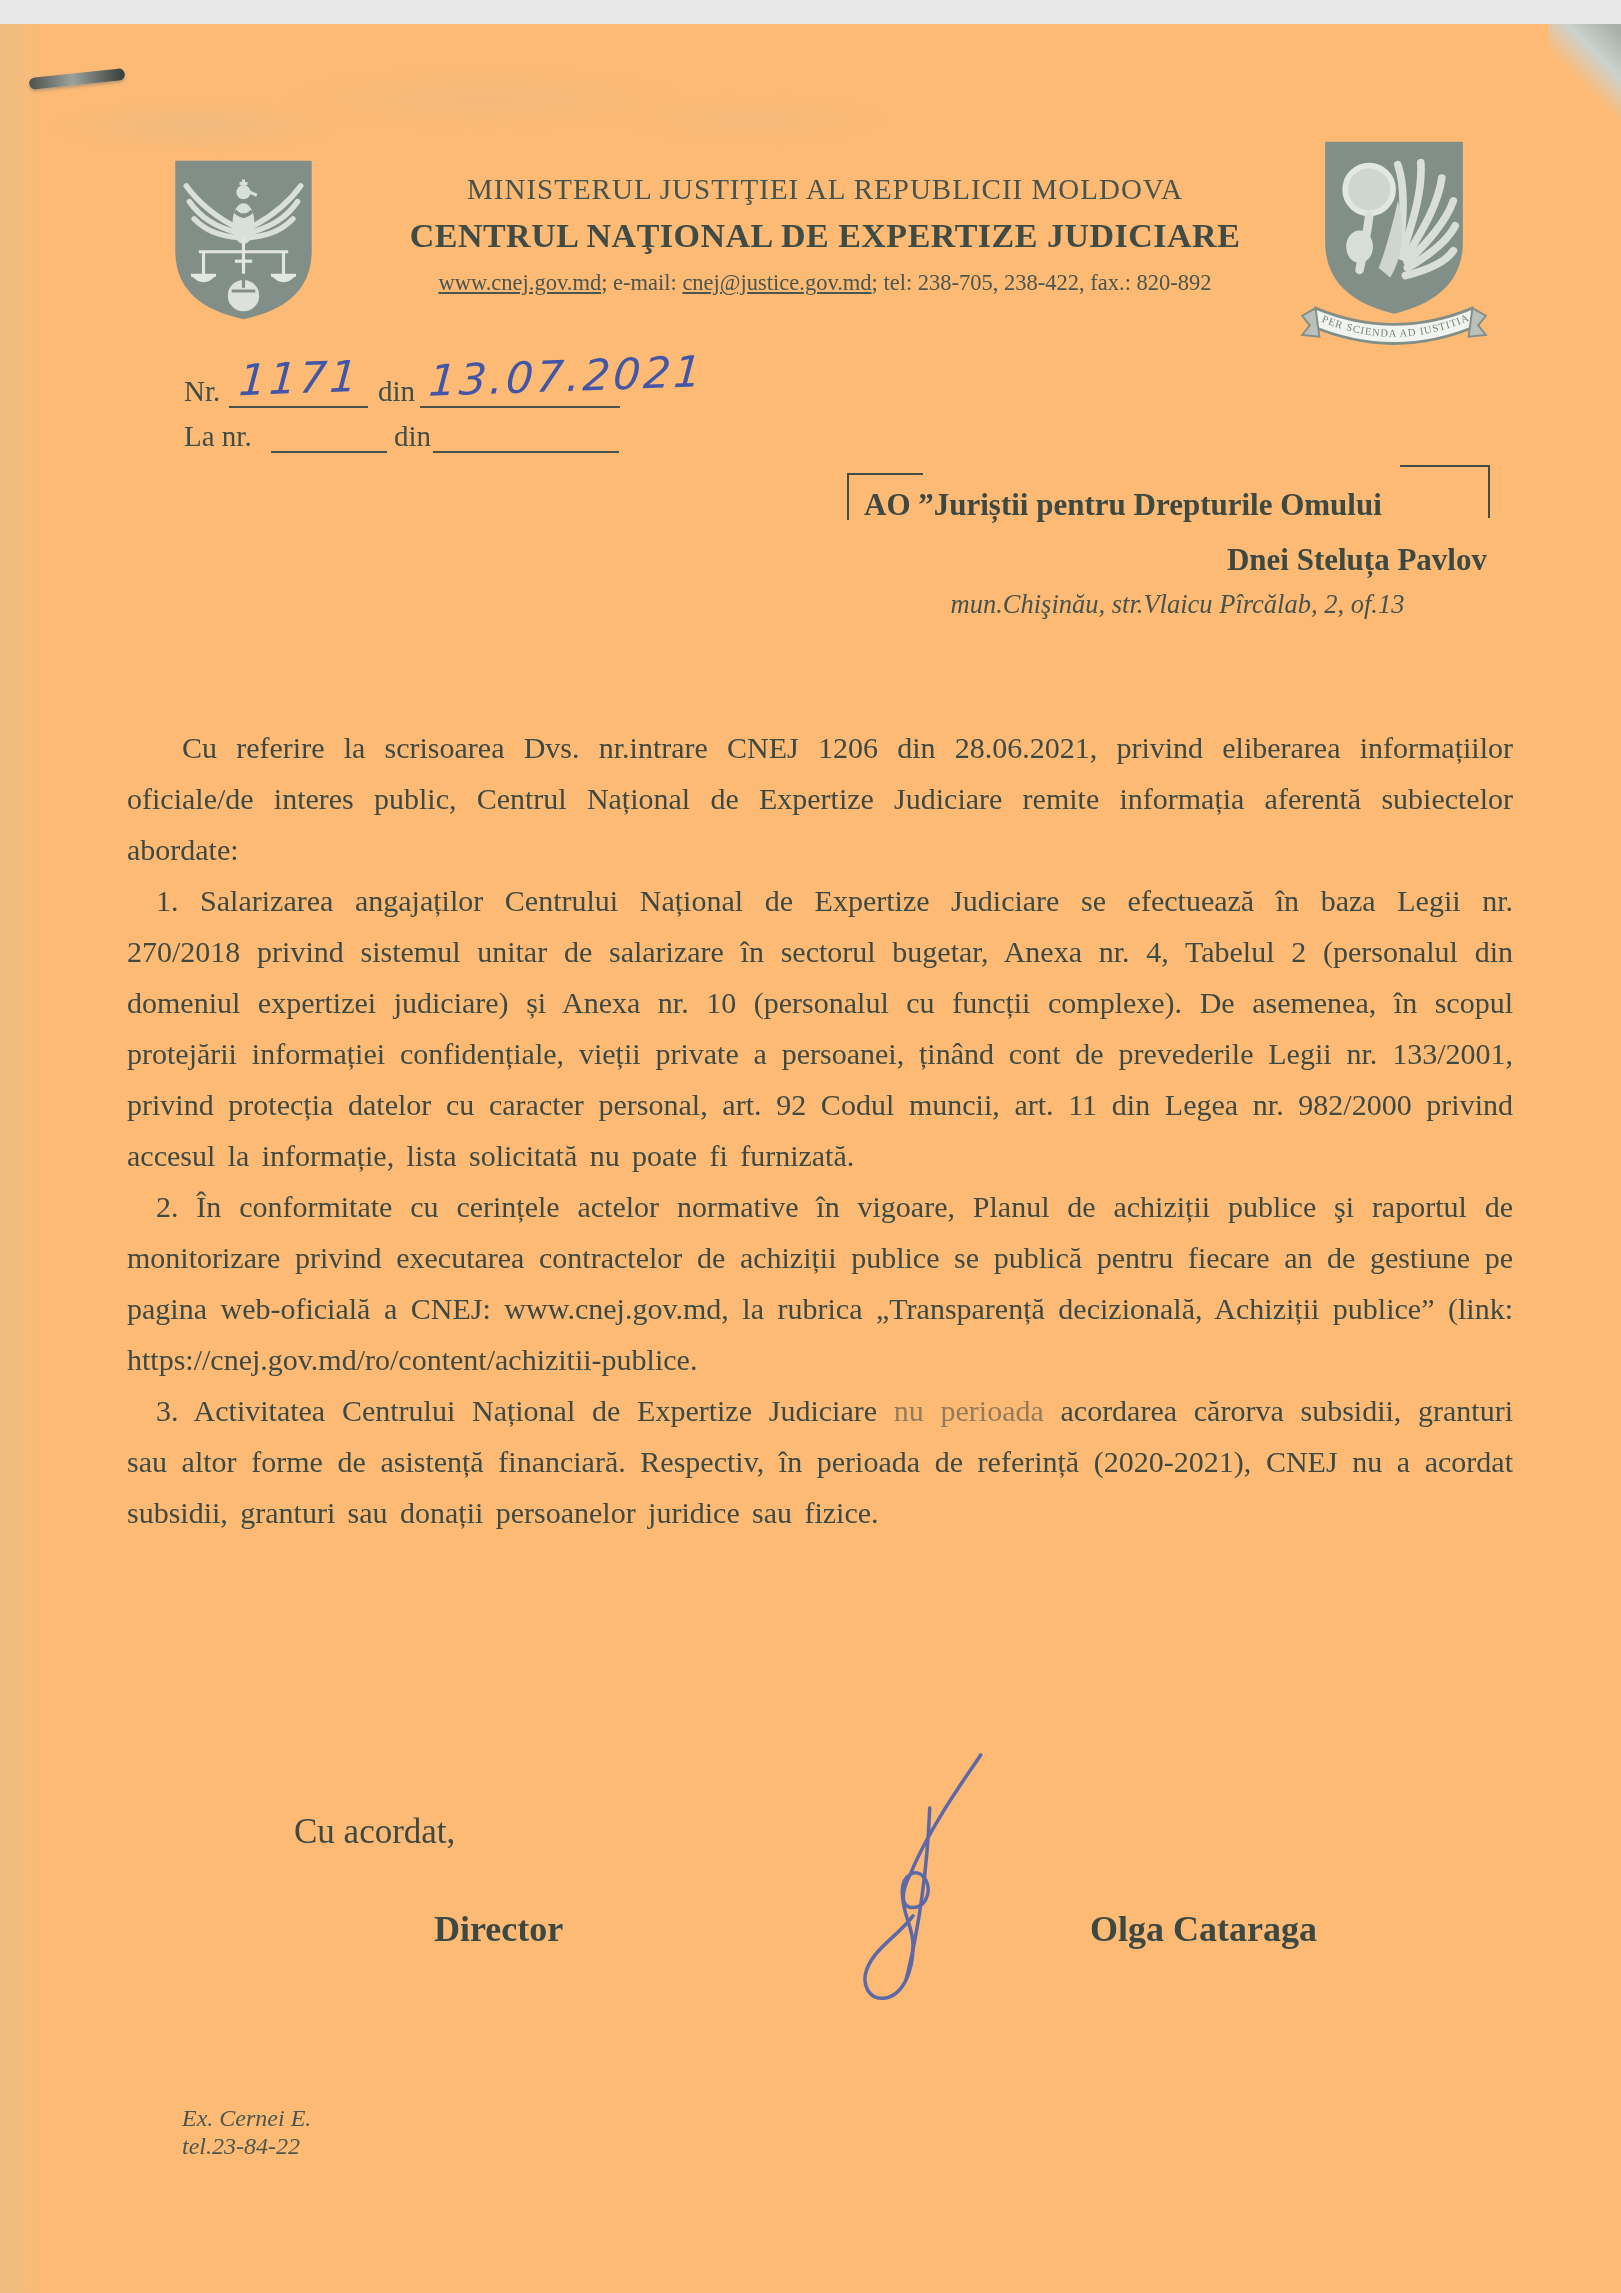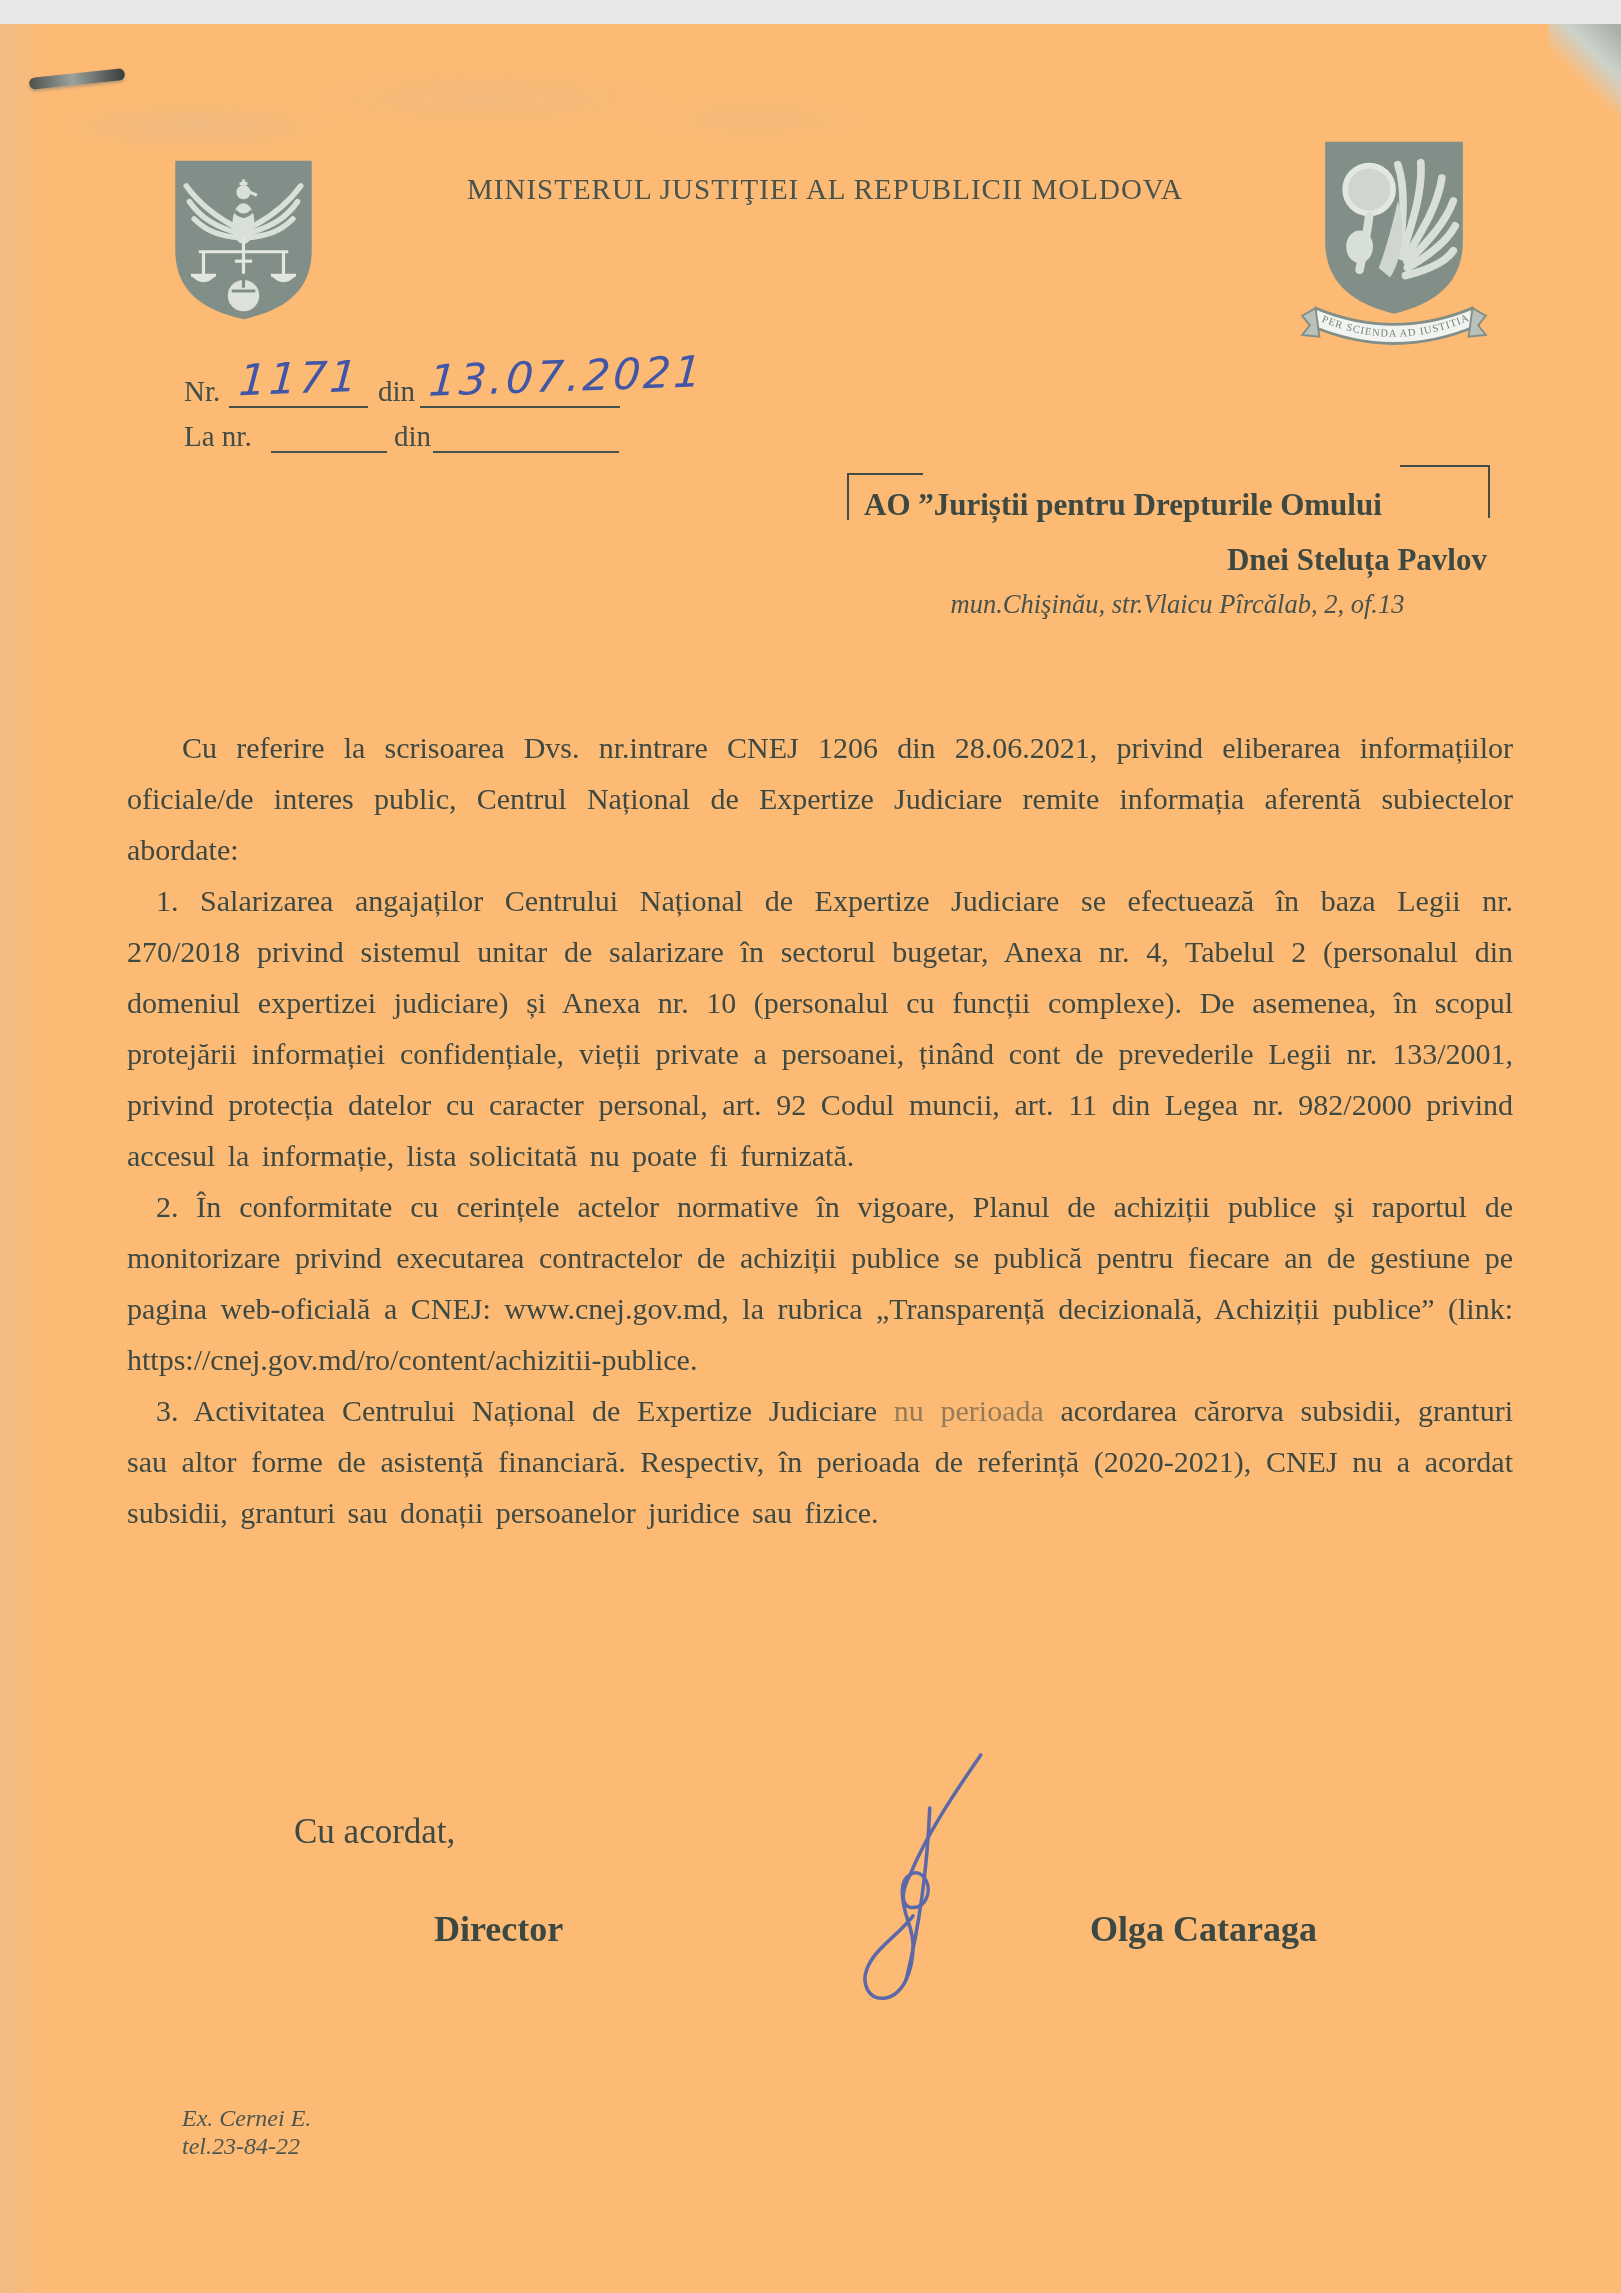--- a/index.html
+++ b/index.html
@@ -128,20 +128,22 @@
       <path d="M146 122 V152 M130 152 L162 152"></path>
     </g>
     <path d="M28 152 Q44 170 60 152 Z" fill="#e3e7e2"></path>
     <path d="M130 152 Q146 170 162 152 Z" fill="#e3e7e2"></path>
     <circle cx="95" cy="178" r="20" fill="#dce1dc"></circle>
     <path d="M80 172 H110 M95 158 V168" stroke="#828f88" stroke-width="4" fill="none"></path>
   </svg>
 
   <div class="header-text">
     <div class="hdr-ministry">MINISTERUL JUSTIŢIEI AL REPUBLICII MOLDOVA</div>
+    <div class="hdr-center">CENTRUL NAŢIONAL DE EXPERTIZE JUDICIARE</div>
+    <div class="hdr-contact"><span class="u">www.cnej.gov.md</span><span>;  e-mail: </span><span class="u">cnej@justice.gov.md</span><span>; tel: 238-705, 238-422, fax.: 820-892</span></div>
   </div>
 
   <svg class="emblem emblem-right" viewBox="0 0 200 230">
     <path d="M28 8 H172 V112 C172 152 148 176 100 188 C52 176 28 152 28 112 Z" fill="#828f88"></path>
 
     <g stroke="#d8ded8" stroke-width="8" stroke-linecap="round" fill="none">
       <path d="M108 128 C120 90 130 60 128 30"></path>
       <path d="M112 130 C130 100 146 74 150 46"></path>
       <path d="M114 134 C136 112 154 92 162 70"></path>
       <path d="M114 140 C138 126 156 112 164 96"></path>

